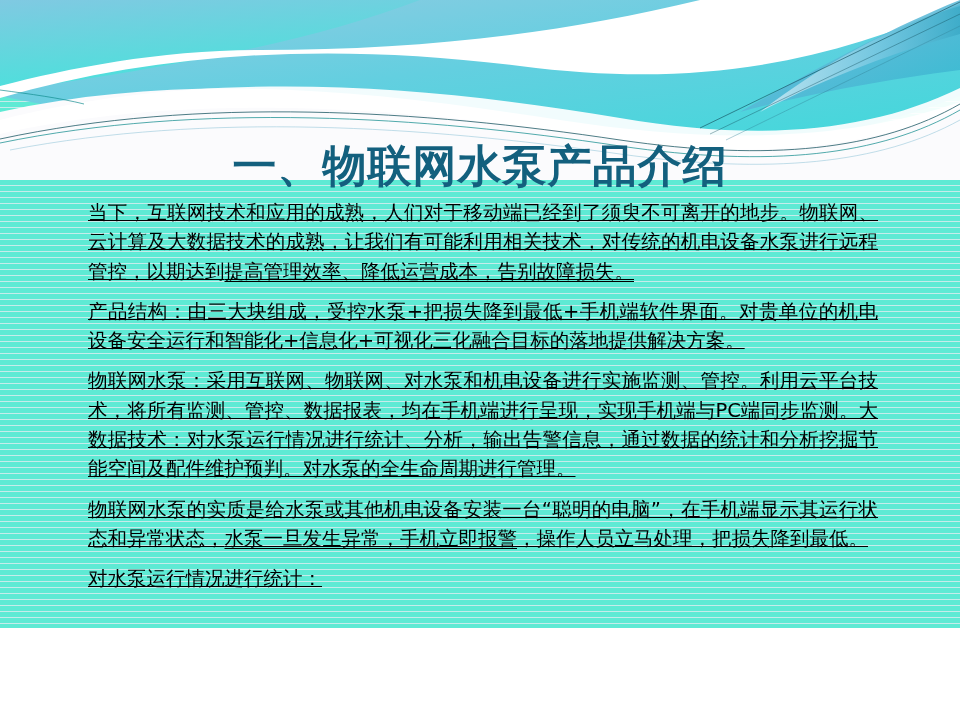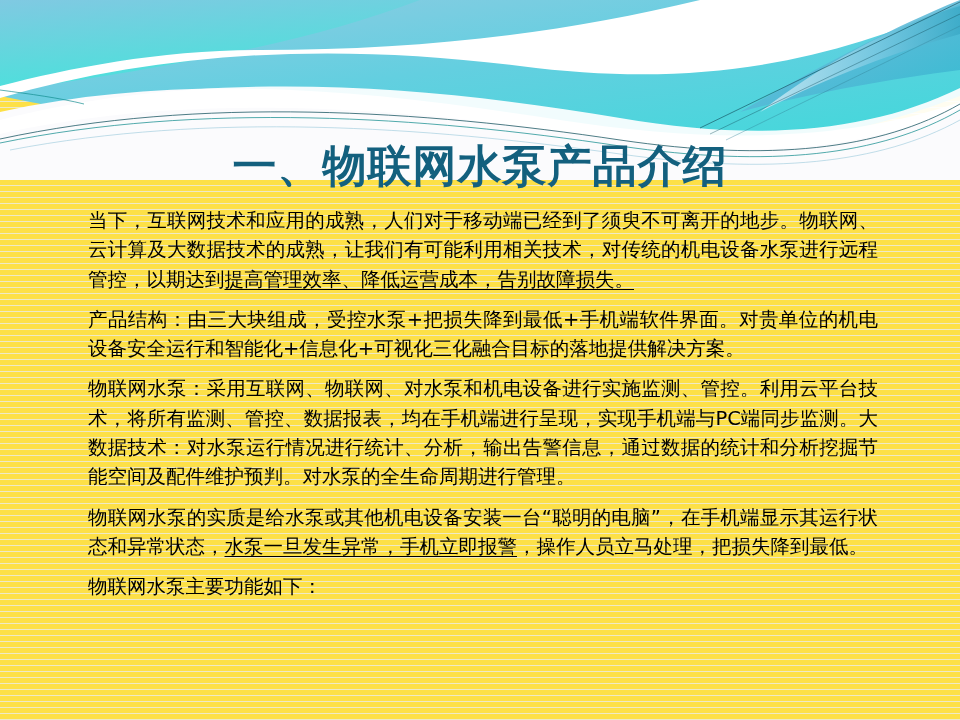--- a/index.html
+++ b/index.html
@@ -10,22 +10,22 @@
   body {
     width: 960px;
     height: 720px;
     overflow: hidden;
     font-family: "DejaVu Sans", "Liberation Sans", sans-serif;
   }
 
   .slide {
     position: relative;
     width: 960px;
-    height: 720px;
-    background: #fde047;
+    height: 628px;
+    background: #5eead4;
     overflow: hidden;
   }
 
   
   .paper-texture {
     position: absolute;
     inset: 0;
     background-image:
       repeating-linear-gradient(
         to bottom,
@@ -71,22 +71,23 @@
     z-index: 5;
     color: #000000;
     font-family: "DejaVu Sans", "Liberation Sans", sans-serif;
     font-size: 19.5px;
     line-height: 29.3px;
     text-align: justify;
     text-justify: inter-ideograph;
   }
 
   .body-copy p {
-    margin: 8px 0 11px 0;
+    margin: 0 0 11px 0;
     padding: 0;
+    text-decoration: underline;
   }
 
   .body-copy p:last-child {
     margin-bottom: 0;
   }
 
   .u {
     text-decoration: underline;
     text-underline-offset: 3px;
   }
@@ -156,17 +157,17 @@
     <p>
       <span>产品结构：由三大块组成，受控水泵+把损失降到最低+手机端软件界面。对贵单位的机电设备安全运行和智能化+信息化+可视化三化融合目标的落地提供解决方案。</span>
     </p>
     <p>
       <span>物联网水泵：采用互联网、物联网、对水泵和机电设备进行实施监测、管控。利用云平台技术，将所有监测、管控、数据报表，均在手机端进行呈现，实现手机端与PC端同步监测。大数据技术：对水泵运行情况进行统计、分析，输出告警信息，通过数据的统计和分析挖掘节能空间及配件维护预判。对水泵的全生命周期进行管理。</span>
     </p>
     <p>
       <span>物联网水泵的实质是给水泵或其他机电设备安装一台“聪明的电脑”，在手机端显示其运行状态和异常状态，</span><span class="u">水泵一旦发生异常，手机立即报警</span><span>，操作人员立马处理，把损失降到最低。</span>
     </p>
     <p>
-      <span>物联网水泵主要功能如下：</span>
+      <span>对水泵运行情况进行统计：</span>
     </p>
   </div>
 
 </div>
 
 </body></html>

